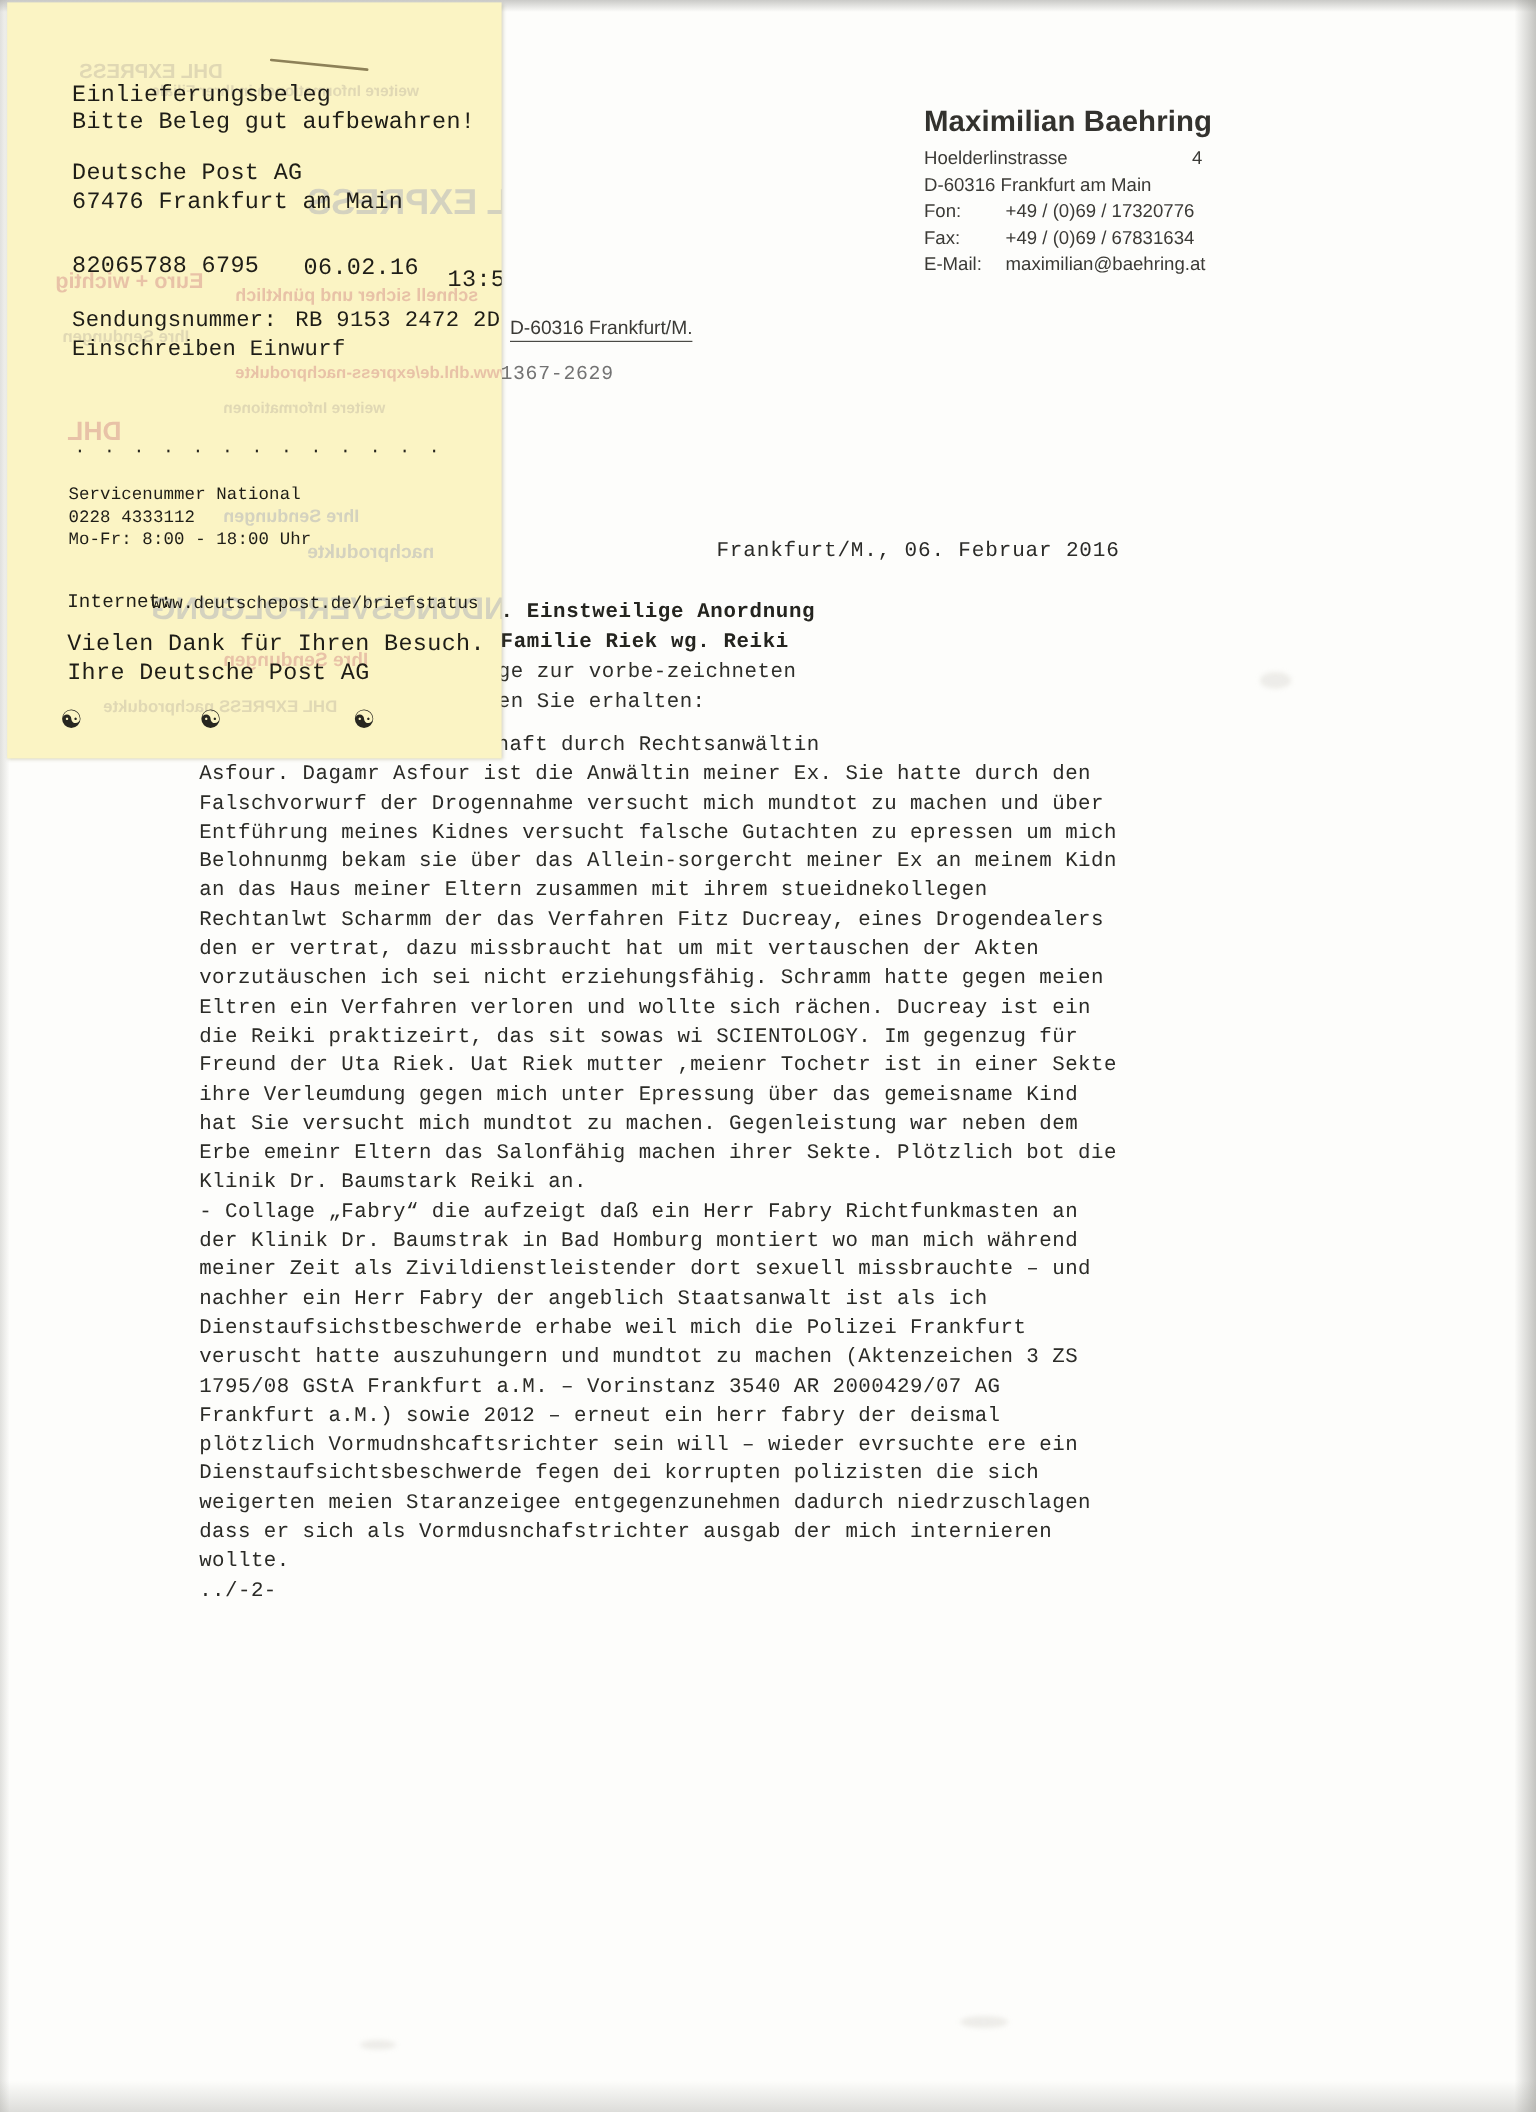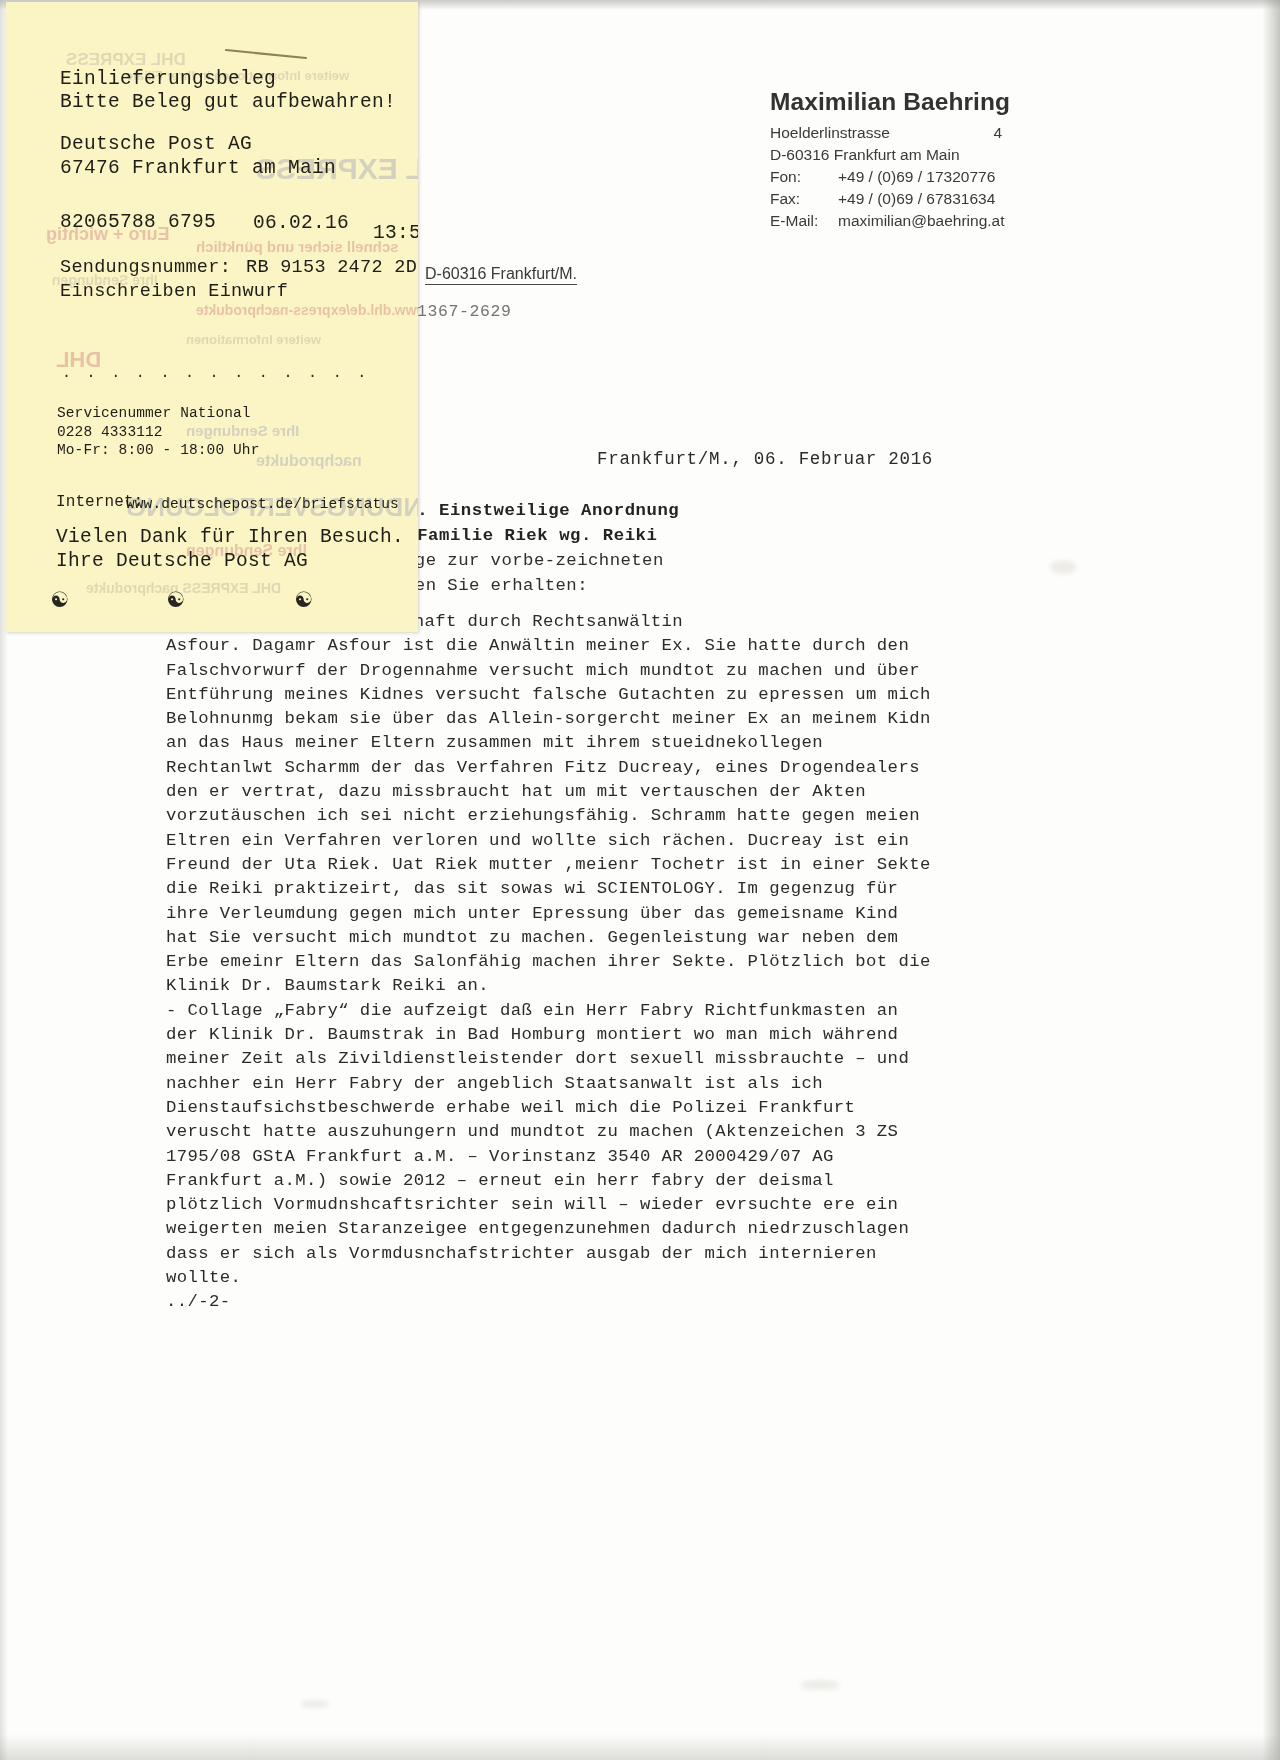--- a/index.html
+++ b/index.html
@@ -292,35 +292,36 @@
       <div class="bline">nente Verfahrenspflegschaft durch Rechtsanwältin</div>
       <div class="bline">Asfour. Dagamr Asfour ist die Anwältin meiner Ex. Sie hatte durch den</div>
       <div class="bline">Falschvorwurf der Drogennahme versucht mich mundtot zu machen und über</div>
       <div class="bline">Entführung meines Kidnes versucht falsche Gutachten zu epressen um mich</div>
       <div class="bline">Belohnunmg bekam sie über das Allein-sorgercht meiner Ex an meinem Kidn</div>
       <div class="bline">an das Haus meiner Eltern zusammen mit ihrem stueidnekollegen</div>
       <div class="bline">Rechtanlwt Scharmm der das Verfahren Fitz Ducreay, eines Drogendealers</div>
       <div class="bline">den er vertrat, dazu missbraucht hat um mit vertauschen der Akten</div>
       <div class="bline">vorzutäuschen ich sei nicht erziehungsfähig. Schramm hatte gegen meien</div>
       <div class="bline">Eltren ein Verfahren verloren und wollte sich rächen. Ducreay ist ein</div>
+      <div class="bline">die Reiki praktizeirt, das sit sowas wi SCIENTOLOGY. Im gegenzug für</div>
       <div class="bline">Freund der Uta Riek. Uat Riek mutter ,meienr Tochetr ist in einer Sekte</div>
-      <div class="bline">die Reiki praktizeirt, das sit sowas wi SCIENTOLOGY. Im gegenzug für</div>
       <div class="bline">ihre Verleumdung gegen mich unter Epressung über das gemeisname Kind</div>
       <div class="bline">hat Sie versucht mich mundtot zu machen. Gegenleistung war neben dem</div>
       <div class="bline">Erbe emeinr Eltern das Salonfähig machen ihrer Sekte. Plötzlich bot die</div>
       <div class="bline">Klinik Dr. Baumstark Reiki an.</div>
       <div class="bline">- Collage „Fabry“ die aufzeigt daß ein Herr Fabry Richtfunkmasten an</div>
       <div class="bline">der Klinik Dr. Baumstrak in Bad Homburg montiert wo man mich während</div>
       <div class="bline">meiner Zeit als Zivildienstleistender dort sexuell missbrauchte – und</div>
       <div class="bline">nachher ein Herr Fabry der angeblich Staatsanwalt ist als ich</div>
       <div class="bline">Dienstaufsichstbeschwerde erhabe weil mich die Polizei Frankfurt</div>
       <div class="bline">veruscht hatte auszuhungern und mundtot zu machen (Aktenzeichen 3 ZS</div>
       <div class="bline">1795/08 GStA Frankfurt a.M. – Vorinstanz 3540 AR 2000429/07 AG</div>
       <div class="bline">Frankfurt a.M.) sowie 2012 – erneut ein herr fabry der deismal</div>
       <div class="bline">plötzlich Vormudnshcaftsrichter sein will – wieder evrsuchte ere ein</div>
+      <div class="bline">Dienstaufsichtsbeschwerde fegen dei korrupten polizisten die sich</div>
       <div class="bline">weigerten meien Staranzeigee entgegenzunehmen dadurch niedrzuschlagen</div>
       <div class="bline">dass er sich als Vormdusnchafstrichter ausgab der mich internieren</div>
       <div class="bline">wollte.</div>
       <div class="bline">../-2-</div>
     </div>
 
   <div class="receipt">
     <div class="receipt-inner">
 
       <div class="ghost" style="left:60px;top:48px;font-size:17px;">DHL EXPRESS</div>

